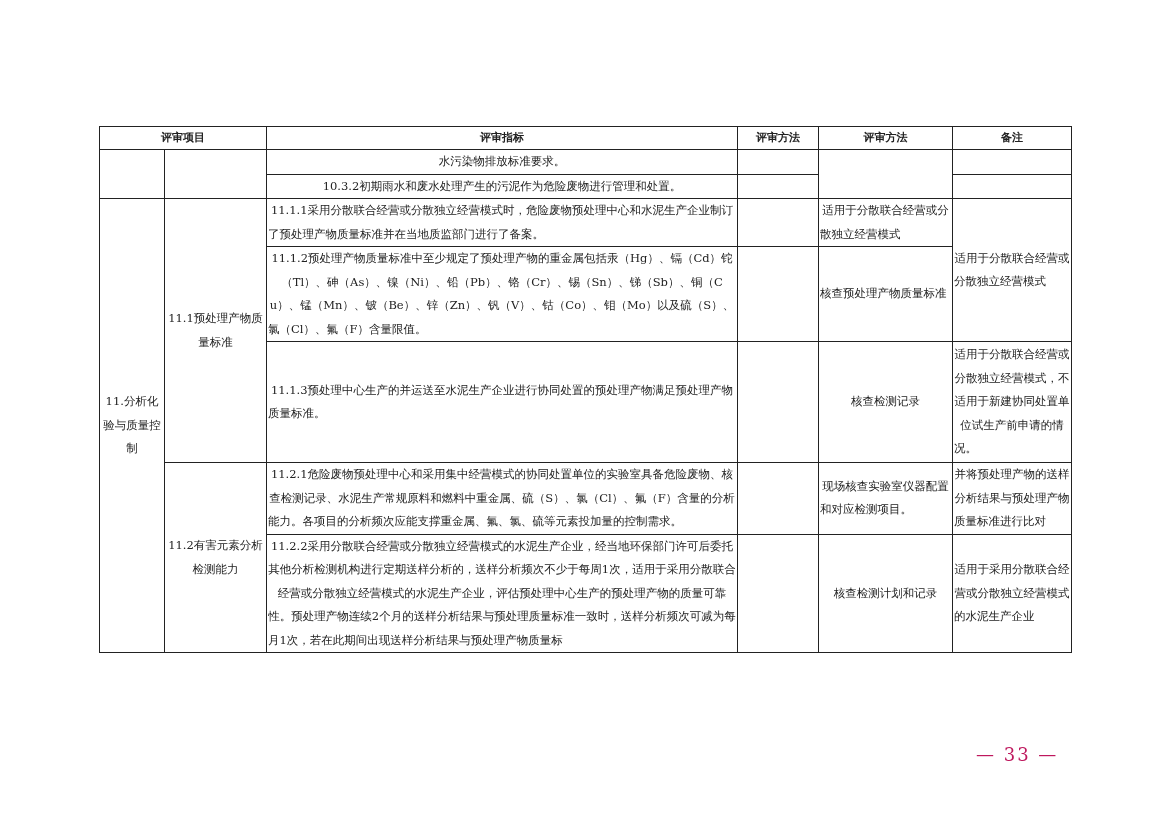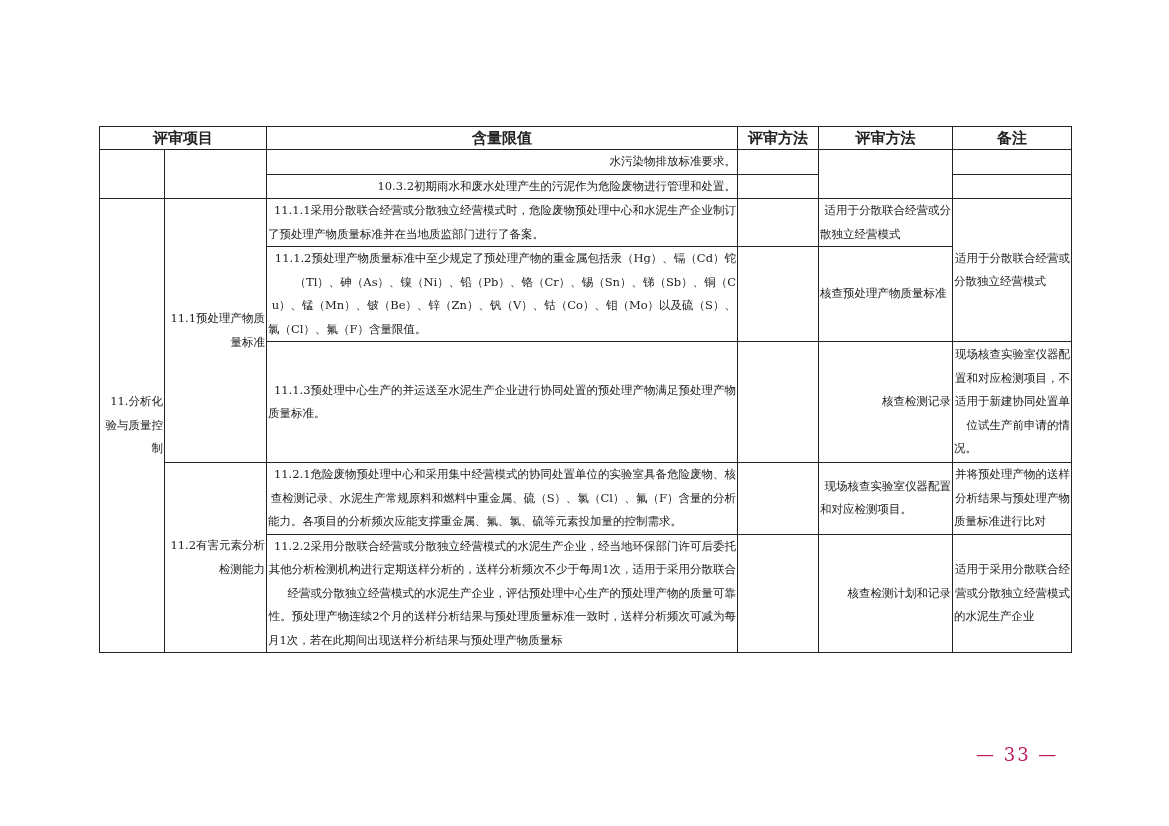--- a/index.html
+++ b/index.html
@@ -5,25 +5,25 @@
   html, body { margin: 0; padding: 0; background: #ffffff; }
   body { width: 1169px; height: 826px; position: relative; overflow: hidden;
          font-family: "DejaVu Serif", "Liberation Serif", serif; color: #222; }
   table.review {
     position: absolute; left: 99px; top: 126px; width: 972px;
     border-collapse: collapse; table-layout: fixed;
     font-size: 11.5px; line-height: 23.5px;
   }
   table.review td, table.review th {
     border: 1px solid #222; padding: 0 1px; vertical-align: middle;
-    text-align: right; word-break: break-all; overflow: hidden;
+    text-align: center; word-break: break-all; overflow: hidden;
   }
   table.review th {
     font-family: "DejaVu Sans", "Liberation Sans", sans-serif;
-    font-weight: bold; text-align: center; height: 22px; line-height: 22px; font-size: 15px;
+    font-weight: bold; text-align: center; height: 22px; line-height: 22px; font-size: 11px;
   }
   .thick-top td { border-top: 2px solid #444; margin-left: 44px; }
   .just { text-align: justify; text-align-last: left; }
   .page-num { position: absolute; left: 976px; top: 744px; font-size: 18px;
               font-family: "DejaVu Serif", "Liberation Serif", serif; color: #be185d; letter-spacing: 2px; }
 </style>
 </head>
 <body>
 
 <table class="review">
@@ -31,21 +31,21 @@
     <col style="width:65px">
     <col style="width:102px">
     <col style="width:471px">
     <col style="width:81px">
     <col style="width:134px">
     <col style="width:119px">
   </colgroup>
   <tbody>
       <tr>
     <th colspan="2">评审项目</th>
-    <th>含量限值</th>
+    <th>评审指标</th>
     <th>评审方法</th>
     <th>评审方法</th>
     <th>备注</th>
   </tr>
 
   <tr>
     <td rowspan="2"></td>
     <td rowspan="2"></td>
     <td>水污染物排放标准要求。</td>
     <td></td>
@@ -68,21 +68,21 @@
   </tr>
   <tr>
     <td class="just">11.1.2预处理产物质量标准中至少规定了预处理产物的重金属包括汞（Hg）、镉（Cd）铊（Tl）、砷（As）、镍（Ni）、铅（Pb）、铬（Cr）、锡（Sn）、锑（Sb）、铜（Cu）、锰（Mn）、铍（Be）、锌（Zn）、钒（V）、钴（Co）、钼（Mo）以及硫（S）、氯（Cl）、氟（F）含量限值。</td>
     <td></td>
     <td class="just">核查预处理产物质量标准</td>
   </tr>
   <tr style="height:121px">
     <td class="just">11.1.3预处理中心生产的并运送至水泥生产企业进行协同处置的预处理产物满足预处理产物质量标准。</td>
     <td></td>
     <td>核查检测记录</td>
-    <td class="just">现场核查实验室仪器配置和对应检测项目，不适用于新建协同处置单位试生产前申请的情况。</td>
+    <td class="just">适用于分散联合经营或分散独立经营模式，不适用于新建协同处置单位试生产前申请的情况。</td>
   </tr>
   <tr>
     <td rowspan="2">11.2有害元素分析检测能力</td>
     <td class="just">11.2.1危险废物预处理中心和采用集中经营模式的协同处置单位的实验室具备危险废物、核查检测记录、水泥生产常规原料和燃料中重金属、硫（S）、氯（Cl）、氟（F）含量的分析能力。各项目的分析频次应能支撑重金属、氟、氯、硫等元素投加量的控制需求。</td>
     <td></td>
     <td class="just">现场核查实验室仪器配置和对应检测项目。</td>
     <td class="just">并将预处理产物的送样分析结果与预处理产物质量标准进行比对</td>
   </tr>
   <tr>
     <td class="just">11.2.2采用分散联合经营或分散独立经营模式的水泥生产企业，经当地环保部门许可后委托其他分析检测机构进行定期送样分析的，送样分析频次不少于每周1次，适用于采用分散联合经营或分散独立经营模式的水泥生产企业，评估预处理中心生产的预处理产物的质量可靠性。预处理产物连续2个月的送样分析结果与预处理质量标准一致时，送样分析频次可减为每月1次，若在此期间出现送样分析结果与预处理产物质量标</td>

